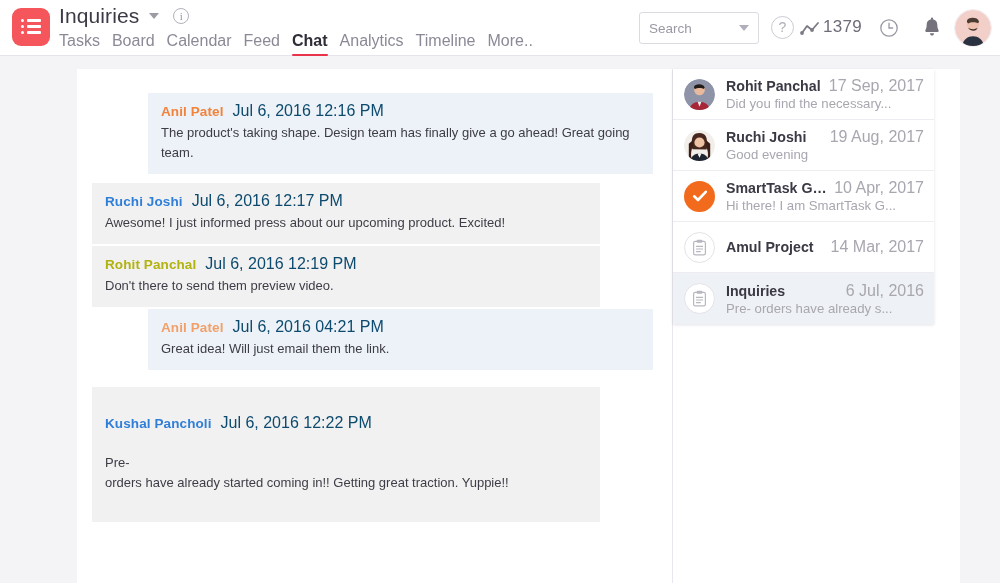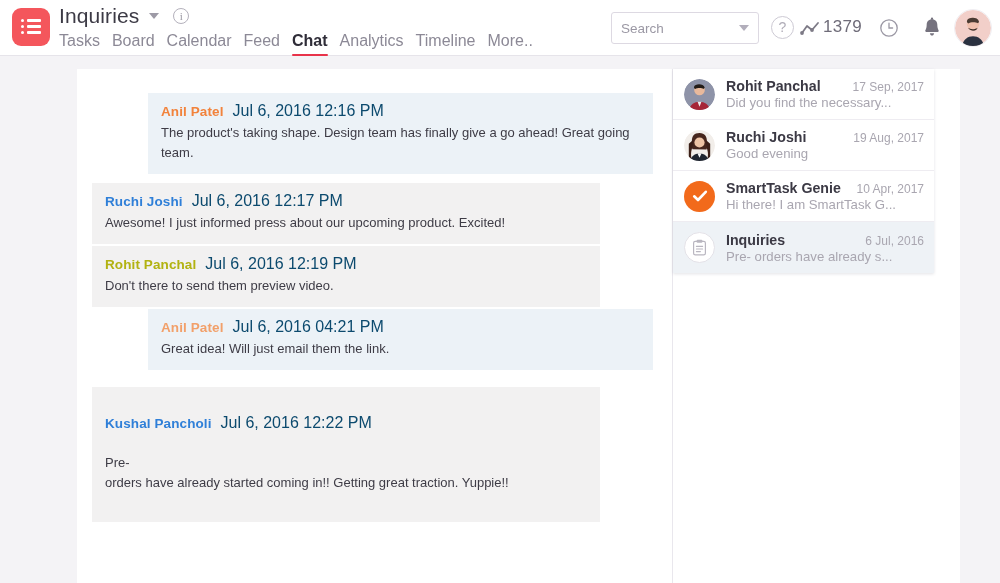--- a/index.html
+++ b/index.html
@@ -55,21 +55,21 @@
     white-space: nowrap; cursor: pointer;
   }
   .tab.active { color: #2f2d38; font-weight: bold; }
   .tab.active::after {
     content: ""; position: absolute; left: 0; right: 0; bottom: 0;
     height: 2.5px; background: #e8334a; border-radius: 1px;
   }
 
   .search-box {
     position: absolute; right: 241px; top: 12px;
-    width: 148px; height: 32px; border: 1px solid #ddd9e2;
+    width: 120px; height: 32px; border: 1px solid #ddd9e2;
     border-radius: 3px; background: #fff;
     display: flex; align-items: center; padding: 12px 9px;
   }
   .search-text { font-size: 13.5px; color: #9b98a4; flex: 1; }
   .sel-caret {
     width: 0; height: 0; border-left: 5px solid transparent;
     border-right: 5px solid transparent; border-top: 6px solid #b2aebb;
   }
 
   .help-icon {
@@ -128,21 +128,21 @@
     border: 1px solid #e4e2e8; display: flex; align-items: center; justify-content: center;
     background: #fff;
   }
   .side-av.genie { background: #f26a1b; display: flex; align-items: center; justify-content: center; }
   .side-txt { margin-left: 11px; flex: 1; min-width: 0; }
   .side-line1 { display: flex; align-items: baseline; justify-content: space-between; }
   .side-name {
     font-size: 14.2px; font-weight: bold; color: #3b3944; white-space: nowrap;
     overflow: hidden; text-overflow: ellipsis;
   }
-  .side-date { font-size: 12px; color: #a9a6b0; flex: 0 0 auto; }
+  .side-date { font-size: 16px; color: #a9a6b0; flex: 0 0 auto; }
   .side-prev {
     font-size: 13.2px; color: #a9a6b0; margin-top: 1px; white-space: nowrap;
     overflow: hidden; text-overflow: ellipsis;
   }
   .side-name.no-prev { line-height: 31px; }
 </style>
 </head>
 <body>
 
 <div class="app">
@@ -320,20 +320,35 @@
             </div>
             <div class="side-txt">
               <div class="side-line1">
                 <span class="side-name">SmartTask Genie</span>
                 <span class="side-date">10 Apr, 2017</span>
               </div>
               <div class="side-prev">Hi there! I am SmartTask G...</div>
             </div>
           </div>
 
+          <div class="side-row">
+            <div class="side-av proj">
+              <svg width="15" height="17" viewBox="0 0 15 17">
+                <rect x="1.6" y="2.3" width="11.8" height="13.5" rx="1.6" fill="none" stroke="#b9b6c0" stroke-width="1.2"></rect>
+                <rect x="4.6" y="0.7" width="5.8" height="3.1" rx="1" fill="#b9b6c0"></rect>
+                <path d="M4.4 7.4h6.2M4.4 10h6.2M4.4 12.6h4" stroke="#b9b6c0" stroke-width="1.1" stroke-linecap="round"></path>
+              </svg>
+            </div>
+            <div class="side-txt">
+              <div class="side-line1">
+                <span class="side-name no-prev">Amul Project</span>
+                <span class="side-date">14 Mar, 2017</span>
+              </div>
+            </div>
+          </div>
 
           <div class="side-row selected">
             <div class="side-av proj">
               <svg width="15" height="17" viewBox="0 0 15 17">
                 <rect x="1.6" y="2.3" width="11.8" height="13.5" rx="1.6" fill="none" stroke="#b9b6c0" stroke-width="1.2"></rect>
                 <rect x="4.6" y="0.7" width="5.8" height="3.1" rx="1" fill="#b9b6c0"></rect>
                 <path d="M4.4 7.4h6.2M4.4 10h6.2M4.4 12.6h4" stroke="#b9b6c0" stroke-width="1.1" stroke-linecap="round"></path>
               </svg>
             </div>
             <div class="side-txt">

